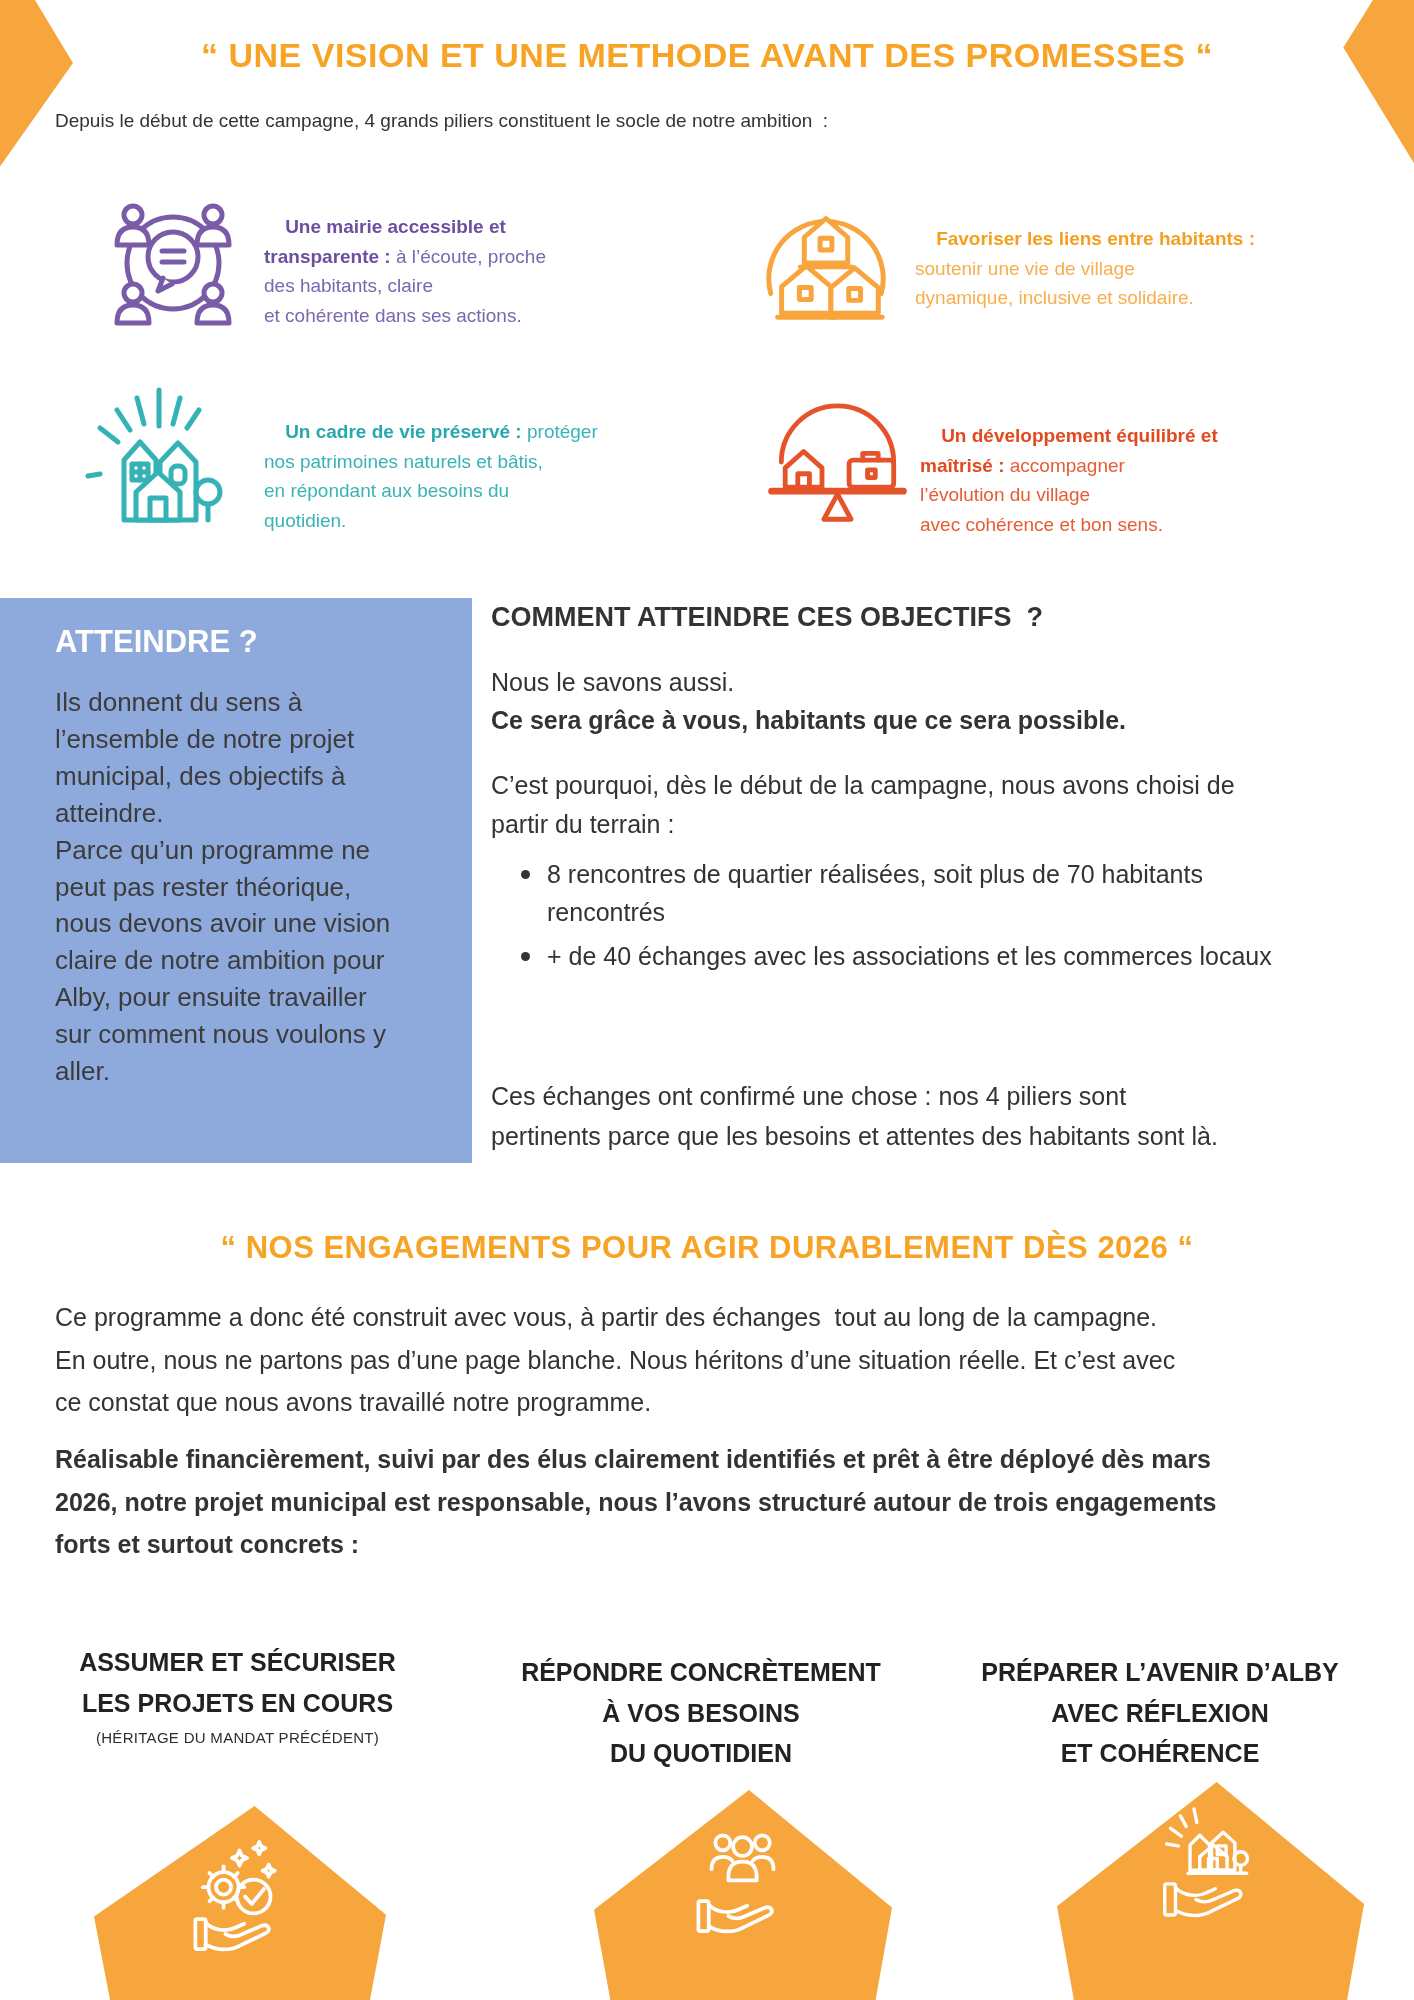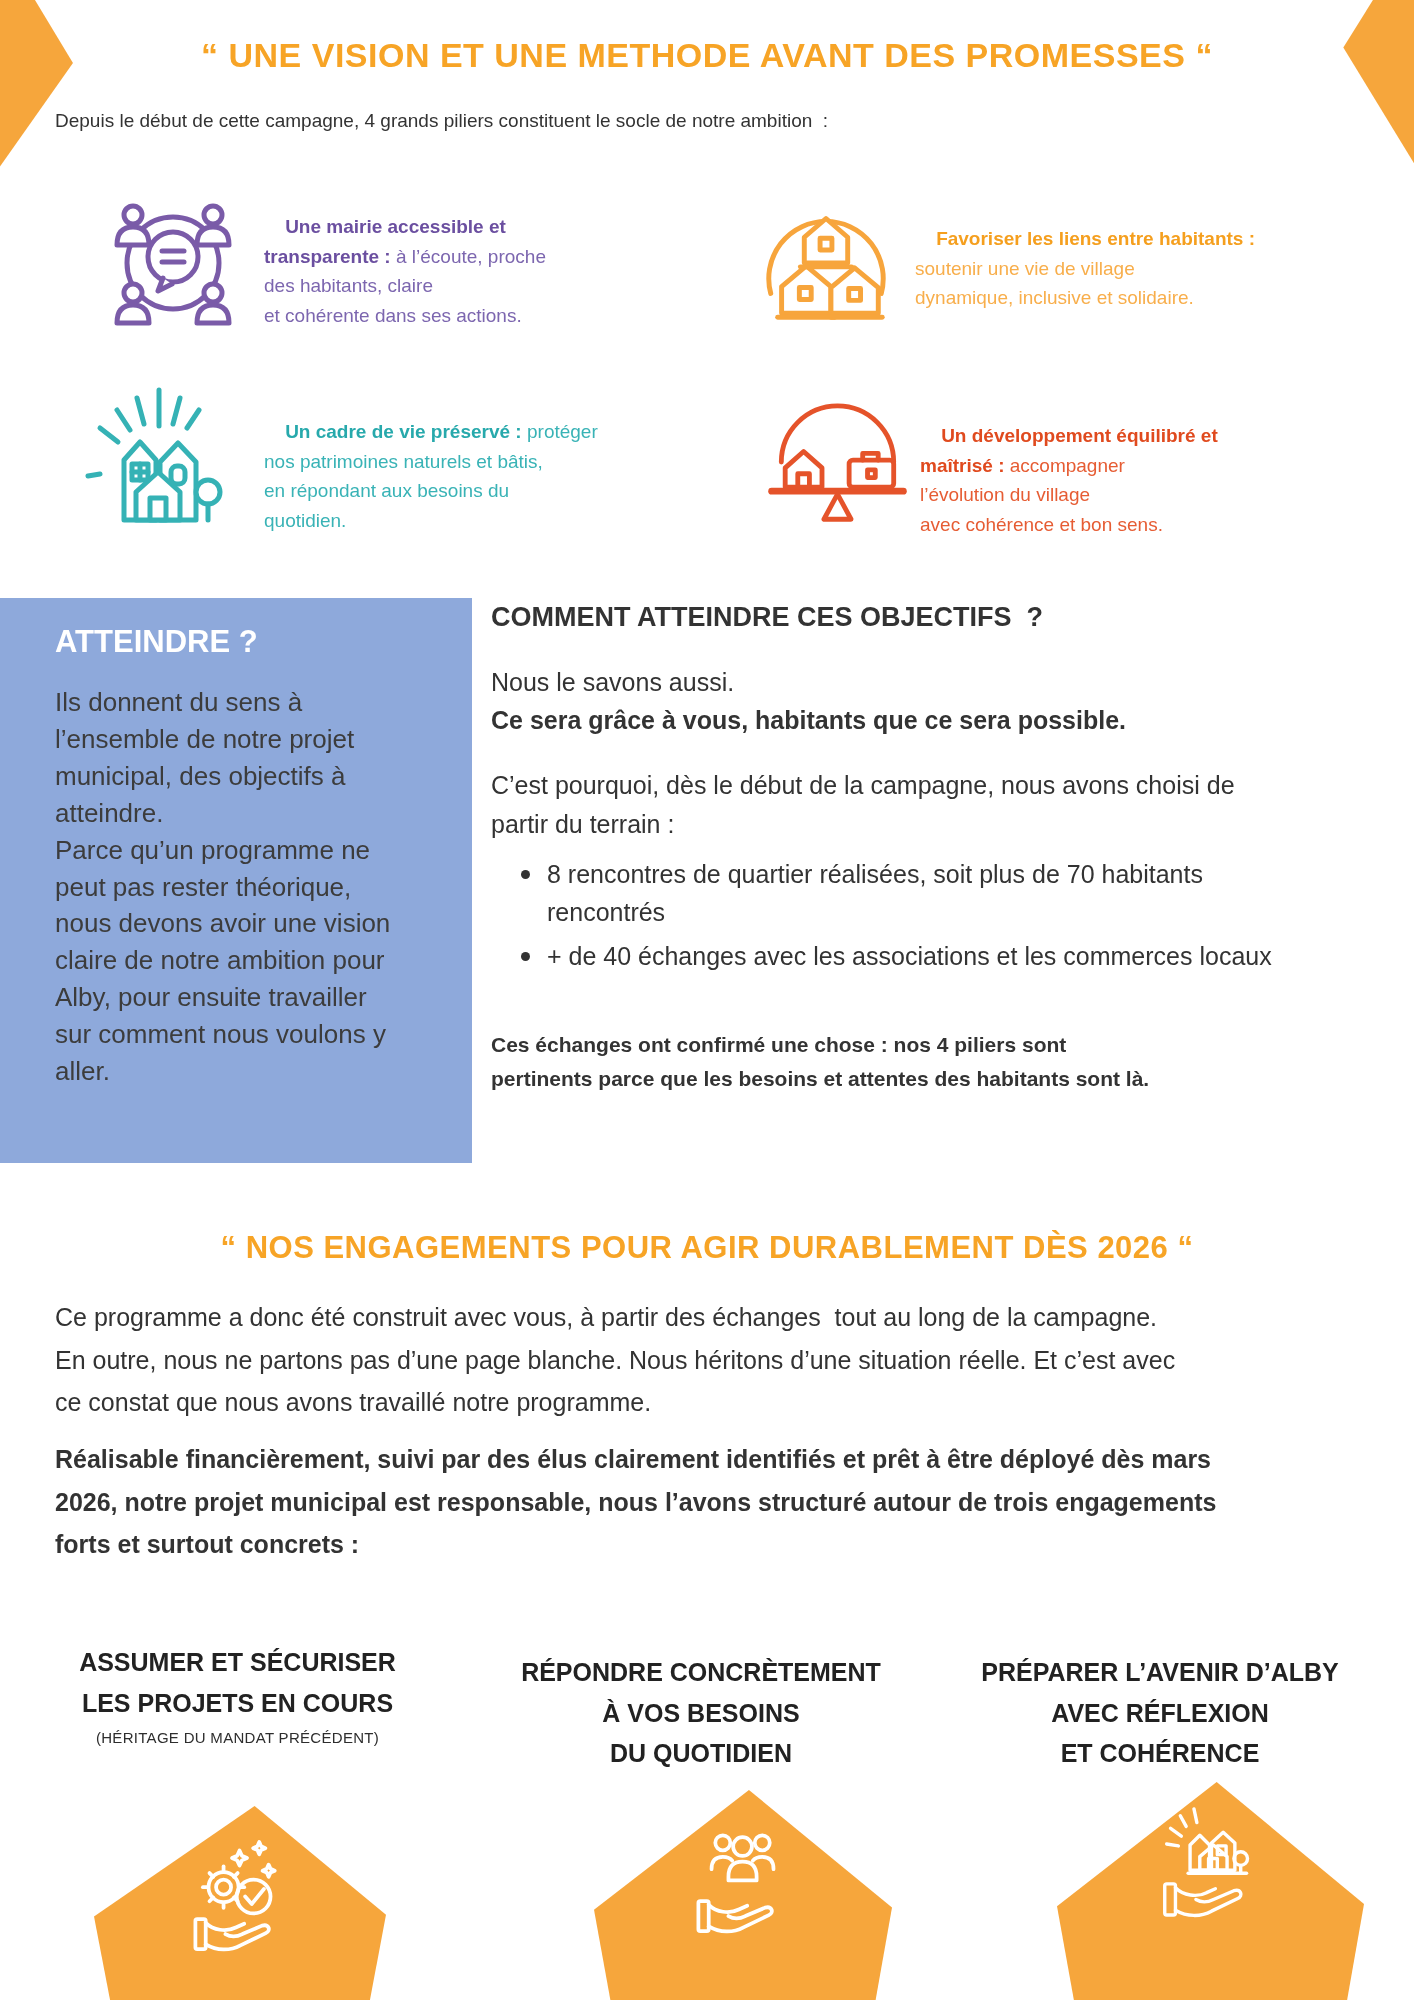--- a/index.html
+++ b/index.html
@@ -49,21 +49,21 @@
 
   .how-title{left:491px;top:602px;font-size:27px;font-weight:bold;color:#333;}
   .how-line1{left:491px;top:668px;font-size:25px;}
   .how-line2{left:491px;top:706px;font-size:25px;font-weight:bold;}
   .how-intro{left:491px;top:766px;width:900px;font-size:25px;line-height:1.55;}
   .how-bullets{left:515px;top:856px;width:880px;margin:0;padding:0;list-style:none;}
   .how-bullets li{position:relative;padding-left:32px;font-size:25px;line-height:1.5;
     margin-bottom:7px;white-space:pre-wrap;}
   .how-bullets li::before{content:"";position:absolute;left:6px;top:14px;width:9px;height:9px;
     border-radius:50%;background:#333;}
-  .how-conclusion{left:491px;top:1028px;width:920px;font-size:21px;font-weight:bold;line-height:1.6;}
+  .how-conclusion{left:491px;top:1076px;width:920px;font-size:25px;font-weight:normal;line-height:1.6;}
 
   .eng-title{left:0;top:1230px;width:100%;text-align:center;
     font-size:31px;font-weight:bold;color:var(--orange-title);letter-spacing:.5px;}
   .eng-p1{left:55px;top:1296px;width:1315px;font-size:25px;line-height:1.7;}
   .eng-p2{left:55px;top:1438px;width:1325px;font-size:25px;font-weight:bold;line-height:1.7;}
 
   .col-head{font-size:25px;font-weight:bold;line-height:1.62;color:#222222;
     text-align:center;margin:0;}
   .col-note{font-size:15px;color:#2d2d2d;text-align:center;margin-top:6px;letter-spacing:.3px;}
   .col1{left:40px;top:1642px;width:395px;}

